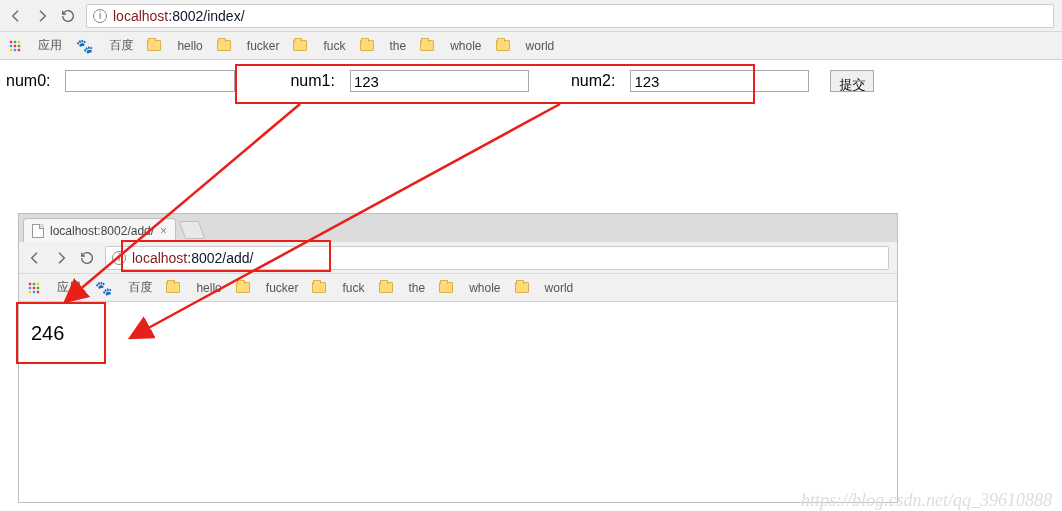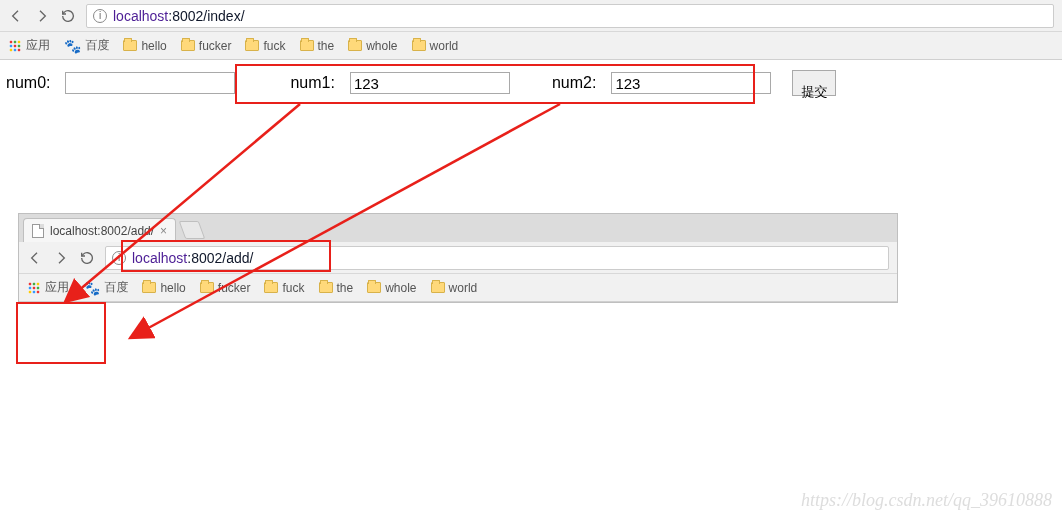--- a/index.html
+++ b/index.html
@@ -39,21 +39,21 @@
     padding: 0 6px;
     gap: 6px;
     color: #555;
   }
   .info-icon {
     width: 14px; height: 14px; border: 1px solid #888; border-radius: 50%;
     font-size: 10px; display: flex; align-items: center; justify-content: center;
     color: #666;
   }
   .url { font-size: 14px; }
-  .url .host { color: #4c1d95; }
+  .url .host { color: #7f1d1d; }
   .url .path { color: #0f172a; }
   .bookmarks {
     height: 28px;
     background: #f1f1f1;
     border-bottom: 1px solid #d0d0d0;
     display: flex;
     align-items: center;
     padding: 0 8px;
     gap: 14px;
     font-size: 12px;
@@ -80,41 +80,41 @@
     border-radius: 1px;
     position: relative;
   }
   .folder-icon::before {
     content:"";
     position:absolute; top:-3px; left:0;
     width:6px; height:3px;
     background:#ffd97a; border:1px solid #d8b24a; border-bottom:none;
     border-radius:1px 1px 0 0;
   }
-  .bm-item { display:flex; align-items:center; gap:4px; }
+  .bm-item { display:flex; align-items:center; gap:16px; }
   
   .page-body { padding: 10px 6px; background:#fff; }
   .formrow {
     display:flex; align-items:center; gap:15px;
     font-size: 16px;
     color:#000;
   }
   .formrow label { margin-right:0; }
   .txt {
     height: 22px;
     border:1px solid #a9a9a9;
     background:#fff;
     font-size:15px;
     padding: 1px 3px;
-    width: 160px;
+    width: 179px;
   }
   .txt.small { width: 170px; }
   .gap { width: 25px; }
   .submit-btn {
-    height: 22px; padding: 12px 8px;
+    height: 22px; padding: 5px 8px;
     font-size: 13px;
     background:#efefef;
     border:1px solid #a9a9a9;
     margin-left: 6px;
   }
   
   .inner-window {
     position:absolute;
     left: 18px; top: 213px;
     width: 880px;
@@ -305,20 +305,23 @@
       </span>
     <span class="bm-item">
         <span class="folder-icon"></span>
         <span>whole</span>
       </span>
     <span class="bm-item">
         <span class="folder-icon"></span>
         <span>world</span>
       </span>
   </div>
+  <div class="page-body" style="min-height:200px">
+    <div class="result">246</div>
+  </div>
 </div>
 
 <div class="redbox" style="left:235px; top:64px; width:520px; height:40px"></div>
 <div class="redbox" style="left:121px; top:240px; width:210px; height:32px"></div>
 <div class="redbox" style="left:16px; top:302px; width:90px; height:62px"></div>
 
 <svg class="overlay">
   <defs>
     <marker id="ah" markerWidth="12" markerHeight="12" refX="9" refY="5" orient="auto">
       <path d="M0,0 L10,5 L0,10 Z" fill="#e8201a"></path>

